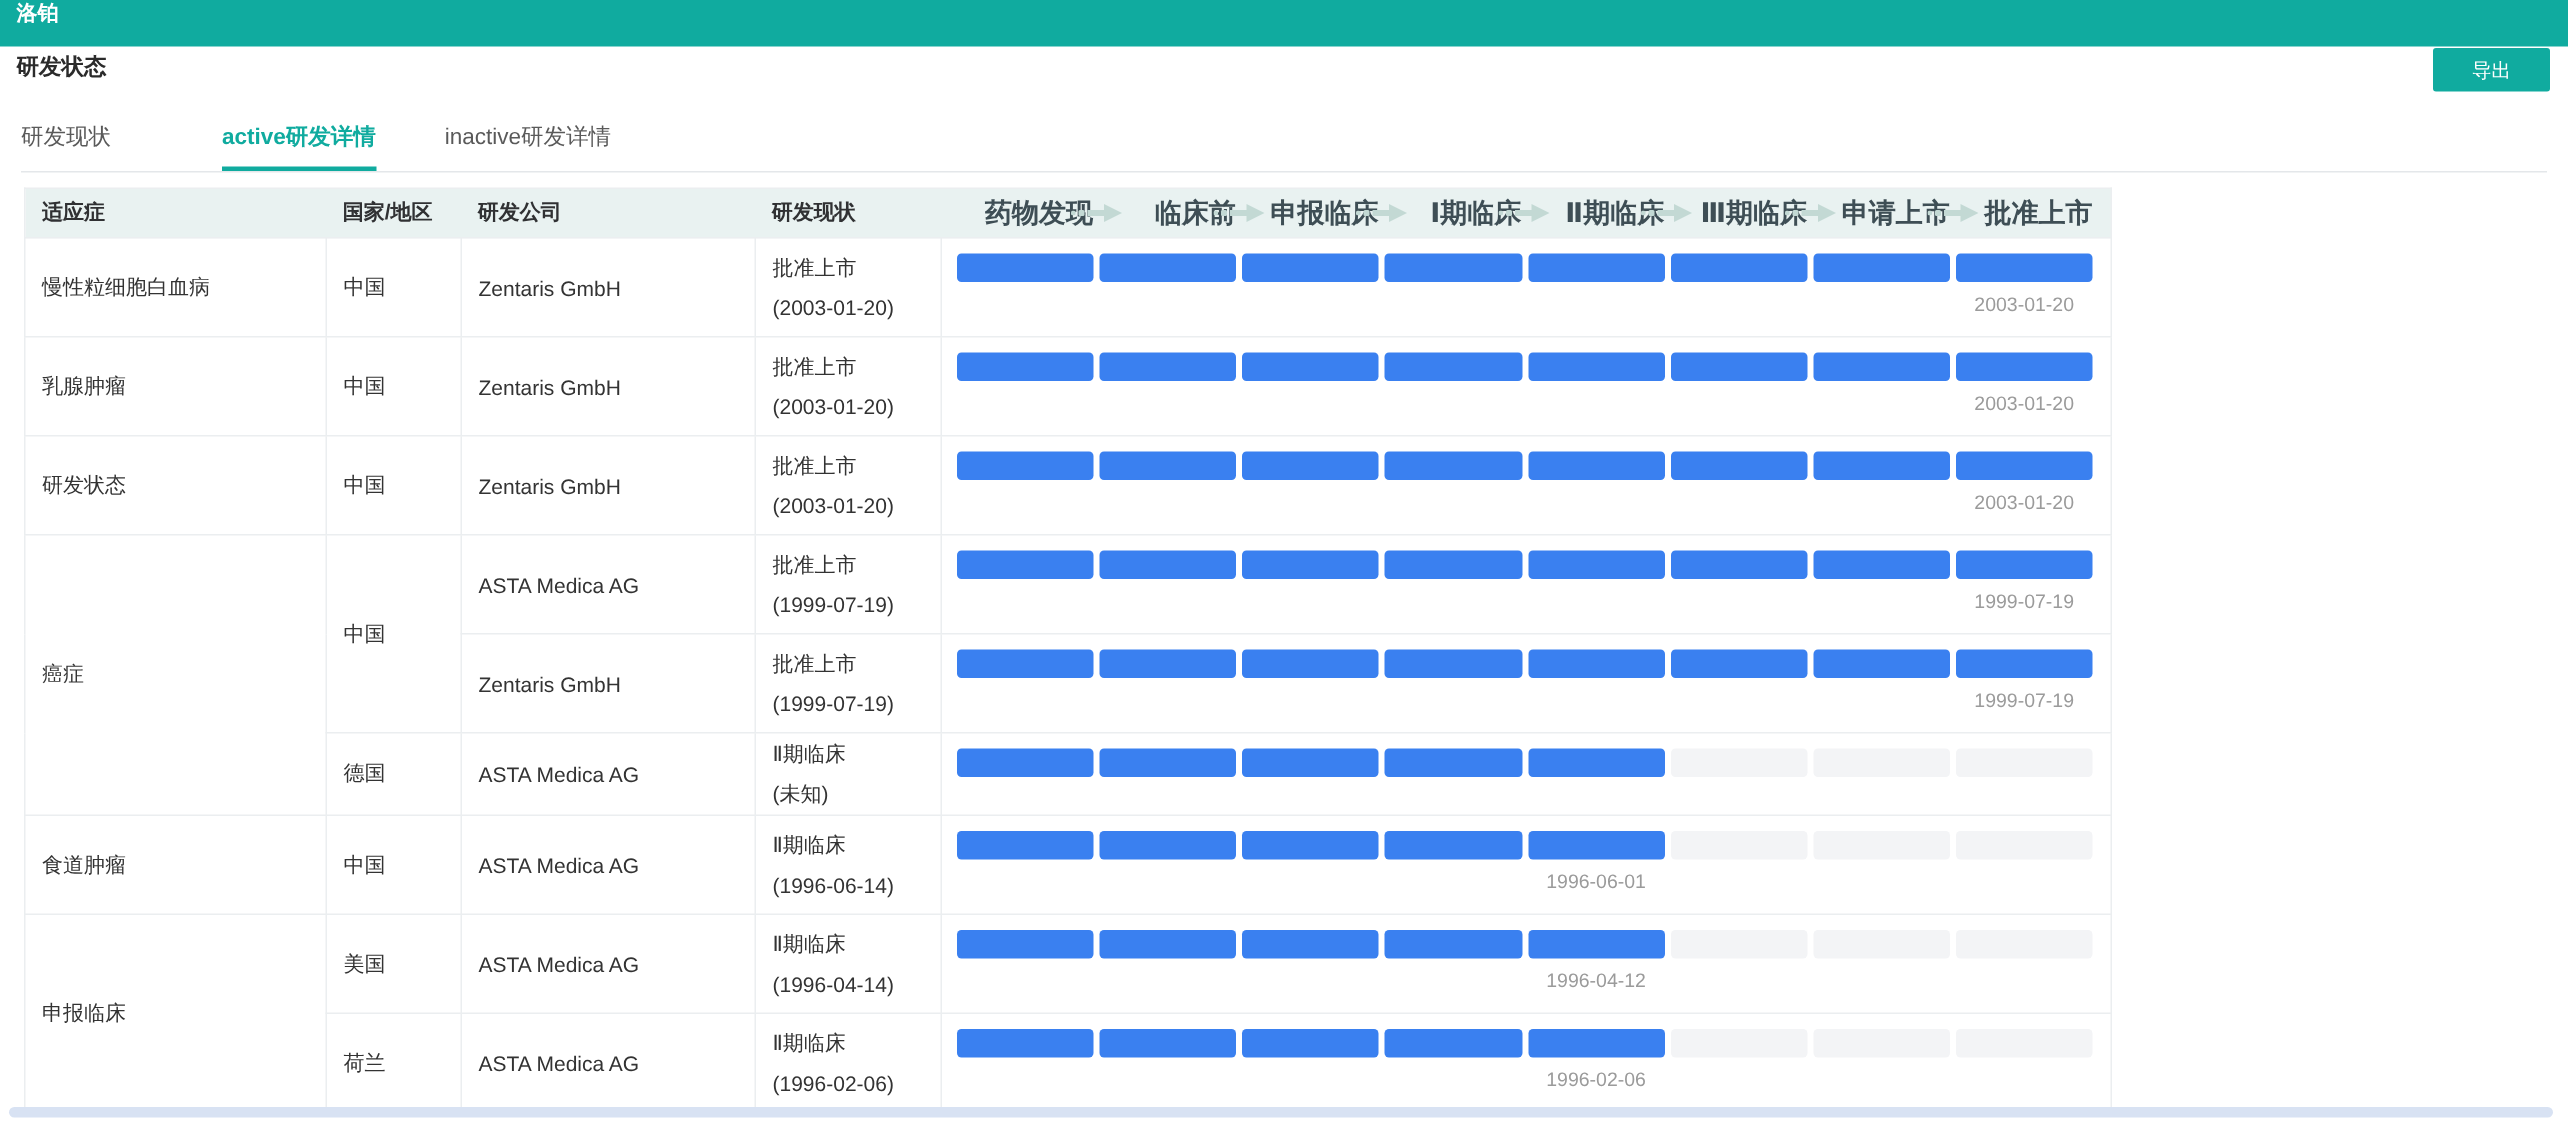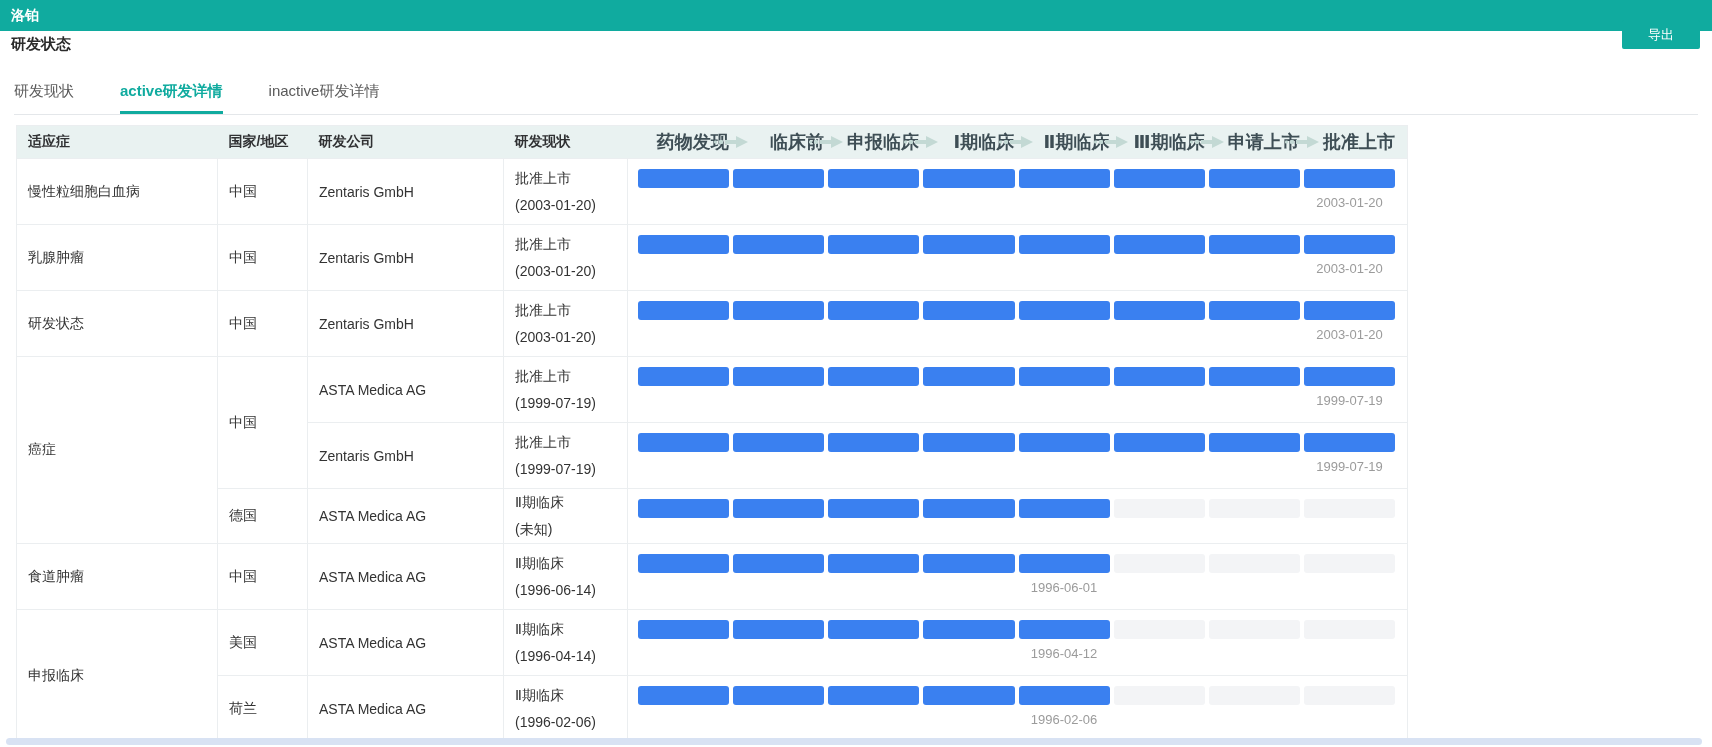--- a/index.html
+++ b/index.html
@@ -5,40 +5,40 @@
   * { box-sizing: border-box; }
   html,body { margin:0; padding:0; }
   body {
     width:1712px; height:747px; position:relative; overflow:hidden;
     background:#ffffff; color:#333;
     font-family:"Liberation Sans","DejaVu Sans",sans-serif;
   }
   
   .topbar {
     height:31px; background:#10ab9f; color:#fff;
-    display:flex; align-items:center; padding:0 11px;
+    display:flex; align-items:flex-start; padding:0 11px;
     font-size:14px; font-weight:bold;
   }
   .section-title {
     padding:4px 11px 0; font-size:15px; font-weight:bold; color:#2b2b2b;
   }
   .export-btn {
-    position:absolute; top:20px; right:12px; width:78px; height:29px;
+    position:absolute; top:32px; right:12px; width:78px; height:29px;
     background:#10ab9f; color:#fff; border:none; border-radius:2px;
     font-size:13px; font-family:inherit; cursor:pointer;
   }
   
   .tabs {
     display:flex; margin:28px 14px 0; border-bottom:1px solid #e4e7ea;
   }
   .tab {
     margin-right:46px; padding:0 0 10px; font-size:15px; color:#5a5a5a;
     cursor:pointer; border-bottom:3px solid transparent;
   }
-  .tab.active { color:#10ab9f; font-weight:bold; border-bottom-color:#10ab9f; }
+  .tab.active { color:#10ab9f; font-weight:bold; border-bottom-color:#10ab9f;margin-left:28px; }
   
   table.dev-table {
     border-collapse:collapse; table-layout:fixed;
     width:1392px; margin:10px 16px 0;
     border:1px solid #ebeef0;
   }
   .dev-table thead th {
     background:#e9f2f1; height:33px; font-size:14px; font-weight:bold;
     color:#303133; text-align:left; padding:0 0 0 11px;
   }

